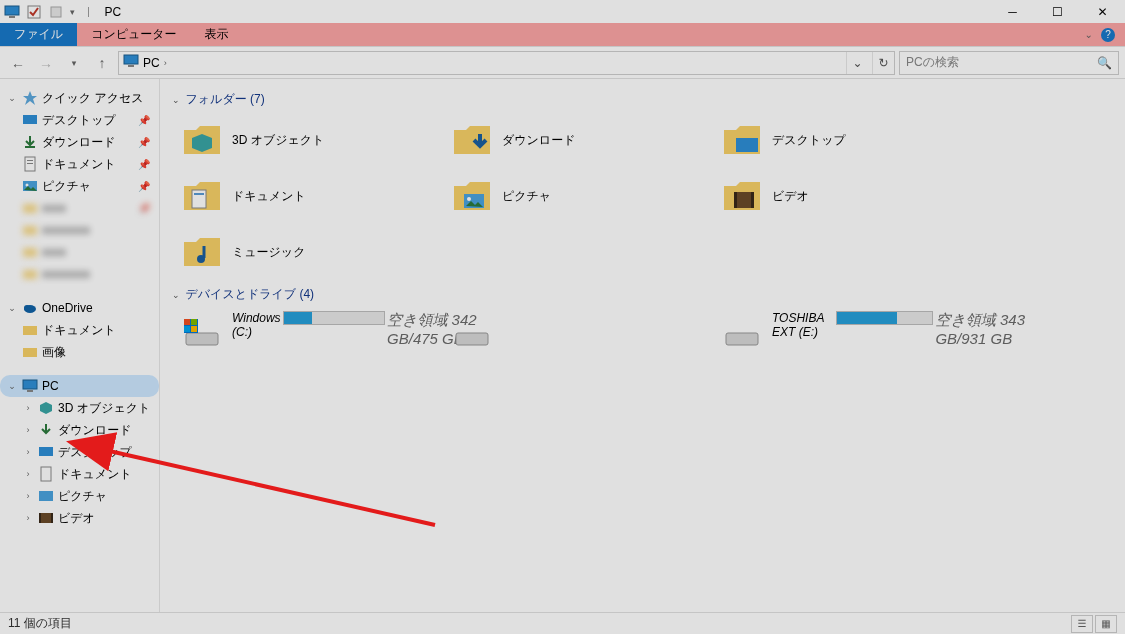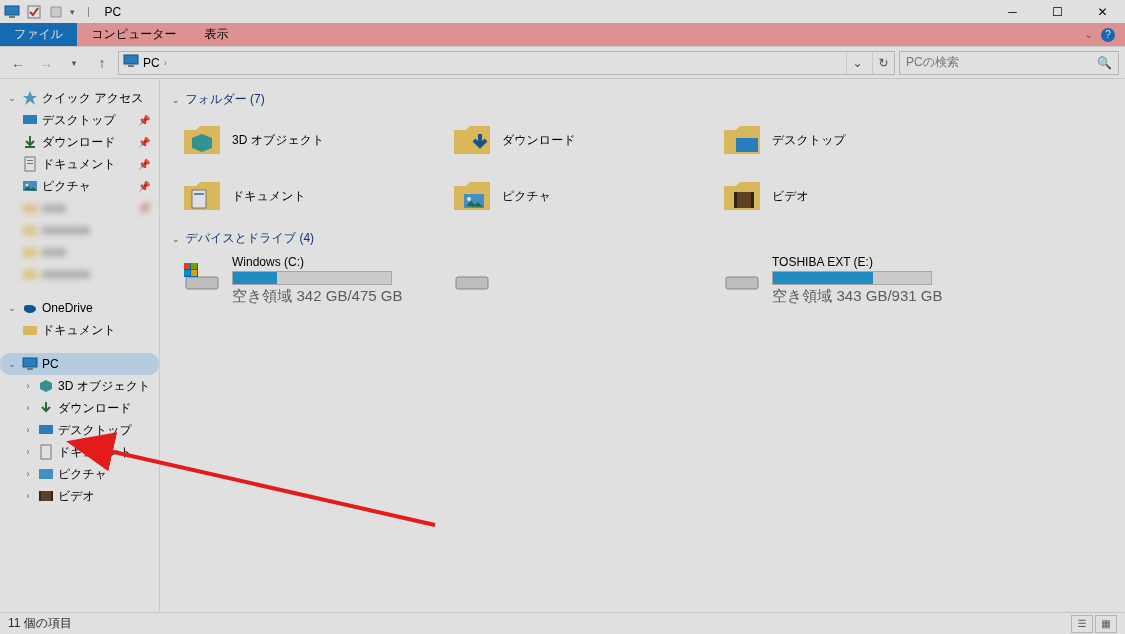--- a/index.html
+++ b/index.html
@@ -47,21 +47,21 @@
 .group-header { display: flex; align-items: center; gap: 6px; color: #14398c; font-size: 12px; margin: 4px 0 6px 6px; }
 .group-header .chev { font-size: 9px; color: #5a5a5a; }
 
 .grid { display: grid; grid-template-columns: repeat(3, 260px); gap: 4px 10px; margin-left: 14px; margin-bottom: 8px; }
 .item { display: flex; align-items: center; height: 52px; gap: 10px; padding: 2px; }
 .item .bigico { width: 40px; height: 40px; display: flex; align-items: center; justify-content: center; }
 .item .label { font-size: 12px; }
 
 .drive { display: flex; align-items: flex-start; height: 56px; gap: 10px; padding: 2px; }
 .drive .dico { width: 40px; height: 40px; display: flex; align-items: center; justify-content: center; }
-.drive .dinfo { display: flex; flex-direction: column; gap: 2px; }
+.drive .dinfo { display: flex; flex-direction: row; gap: 2px; font-style: italic; }
 .drive .dname { font-size: 12px; }
 .drive .bar { width: 160px; height: 14px; border: 1px solid #bdbdbd; background: #e8e8e8; position: relative; }
 .drive .bar .fill { position: absolute; top: 0; left: 0; bottom: 0; background: #26a0da; }
 .drive .free { font-size: 15px; color: #6a6a6a; }
 
 
 .statusbar { height: 22px; border-top: 1px solid #e1e1e1; display: flex; align-items: center; padding: 0 8px; font-size: 12px; color: #333; gap: 48px; }
 .statusbar .views { margin-left: auto; display: flex; gap: 2px; }
 .statusbar .views div { width: 22px; height: 18px; border: 1px solid #cfcfcf; display: flex; align-items: center; justify-content: center; font-size: 10px; color: #666; }
 
@@ -244,20 +244,28 @@
       <span>OneDrive</span>
     </div>
     <div class="node child">
       <span class="ico">
           <svg width="16" height="16">
             <rect x="1" y="4" width="14" height="9" class="folder-y"></rect>
           </svg>
         </span>
       <span>ドキュメント</span>
     </div>
+    <div class="node child">
+      <span class="ico">
+          <svg width="16" height="16">
+            <rect x="1" y="4" width="14" height="9" class="folder-y"></rect>
+          </svg>
+        </span>
+      <span>画像</span>
+    </div>
 
     <div class="gap"></div>
 
     <div class="node selected">
       <span class="exp">⌄</span>
       <span class="ico">
           <svg width="16" height="16">
             <rect x="1" y="2" width="14" height="9" fill="#2e8fd6" stroke="#1b5f90"></rect>
             <rect x="5" y="12" width="6" height="2" fill="#888"></rect>
           </svg>
@@ -382,20 +390,30 @@
       <div class="item">
         <span class="bigico">
           <svg width="40" height="40">
               <path d="M2 10 h12 l4 -4 h20 v28 h-36 z" class="folder-y"></path>
               <rect x="12" y="16" width="20" height="16" fill="#6a4a2a"></rect>
               <rect x="12" y="16" width="3" height="16" fill="#3a2a1a"></rect>
               <rect x="29" y="16" width="3" height="16" fill="#3a2a1a"></rect>
             </svg>
         </span>
         <span class="label">ビデオ</span>
+      </div>
+      <div class="item">
+        <span class="bigico">
+          <svg width="40" height="40">
+              <path d="M2 10 h12 l4 -4 h20 v28 h-36 z" class="folder-y"></path>
+              <path d="M22 14 v12" stroke="#1b5fa0" stroke-width="3"></path>
+              <circle cx="19" cy="27" r="4" fill="#1b5fa0"></circle>
+            </svg>
+        </span>
+        <span class="label">ミュージック</span>
       </div>
     </div>
 
     <div class="group-header">
       <span class="chev">⌄</span>
       <span>デバイスとドライブ (4)</span>
     </div>
 
     <div class="grid">
       <div class="drive">

